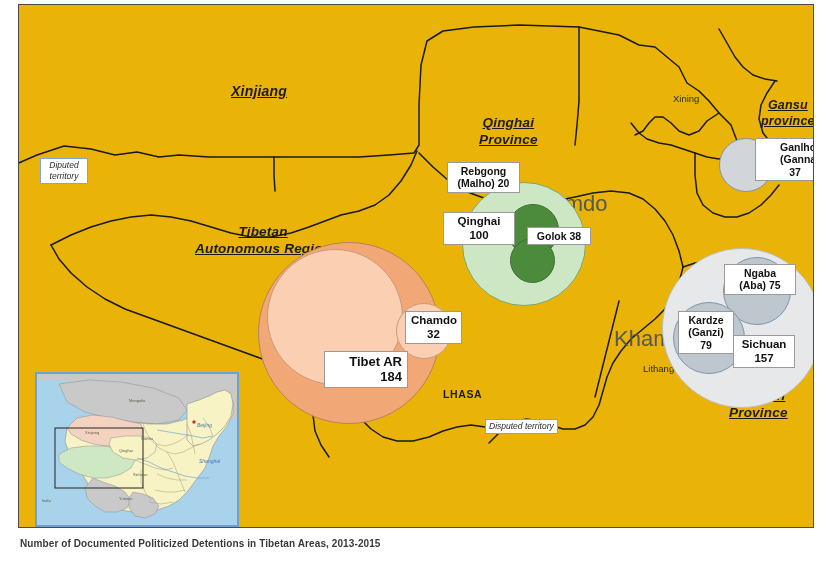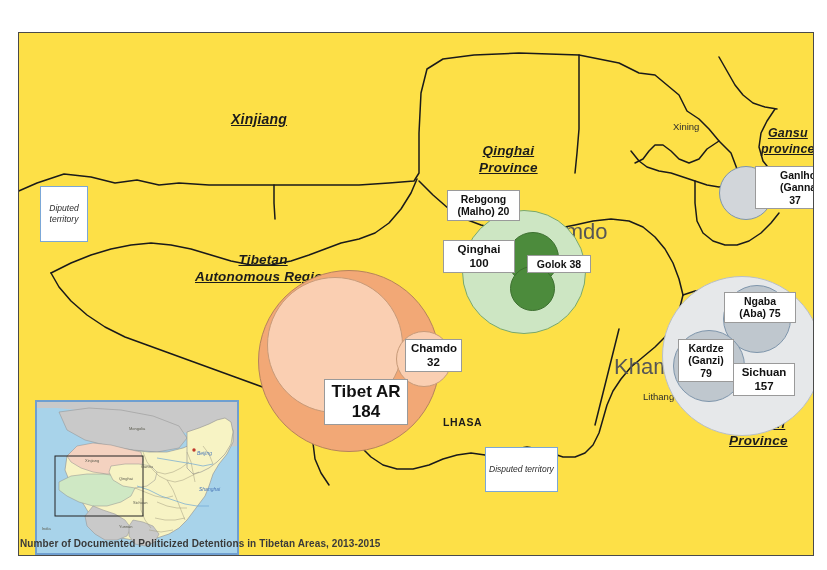--- a/index.html
+++ b/index.html
@@ -2,22 +2,22 @@
 <html><head>
 <meta charset="utf-8">
 <style>
   html,body{margin:0;padding:0;background:#ffffff;}
   body{font-family:"Liberation Sans",sans-serif;width:827px;height:570px;overflow:hidden;}
 
   #root{position:relative;width:827px;height:570px;}
 
   
   #map-frame{
-    position:absolute;left:18px;top:32px;width:794px;height:522px;
-    border:1px solid #4a4a4a;background:#fde047;overflow:hidden;
+    position:absolute;left:18px;top:4px;width:794px;height:522px;
+    border:1px solid #4a4a4a;background:#eab308;overflow:hidden;
   }
   #borders{position:absolute;left:0;top:0;}
 
   
   .region-name{
     position:absolute;font-style:italic;font-weight:bold;color:#1b1b1b;
     text-decoration:underline;text-align:center;line-height:1.25;
     white-space:nowrap;letter-spacing:.2px;
   }
   
@@ -35,30 +35,30 @@
 
   
   .bubble{position:absolute;border-radius:50%;box-sizing:border-box;}
 
   
   .callout{
     position:absolute;background:#ffffff;border:1px solid #9a9a9a;
     text-align:center;color:#111111;font-weight:bold;
     line-height:1.18;padding:2px 5px;box-sizing:border-box;white-space:nowrap;
   }
-  .callout.big{font-size:17px;}
+  .callout.big{font-size:13px;text-align:right;}
   .callout.med{font-size:11.5px;}
   .callout.sm{font-size:10.5px;}
   .callout .v{display:block;font-weight:bold;}
 
   
   .disputed{
     position:absolute;background:#ffffff;border:1px solid #7ba7d7;
     color:#2b2b2b;font-style:italic;font-size:8.5px;line-height:1.3;
-    padding:16px 3px;box-sizing:border-box;text-align:center;white-space:nowrap;
+    padding:1px 3px;box-sizing:border-box;text-align:center;white-space:nowrap;
   }
 
   
   #inset{
     position:absolute;left:16px;top:367px;width:204px;height:155px;
     border:2px solid #6f9fd0;box-sizing:border-box;background:#a8d3ea;overflow:hidden;
   }
   #inset svg{display:block;}
   .inset-label{position:absolute;color:#7d7d7d;font-size:4px;white-space:nowrap;}
   .inset-label.cn{color:#5b5b4e;}

